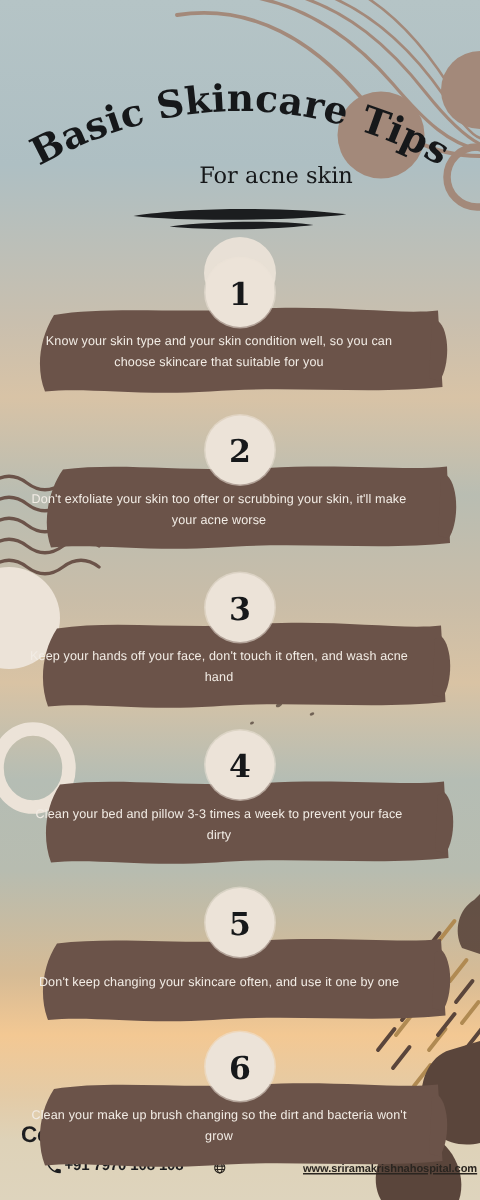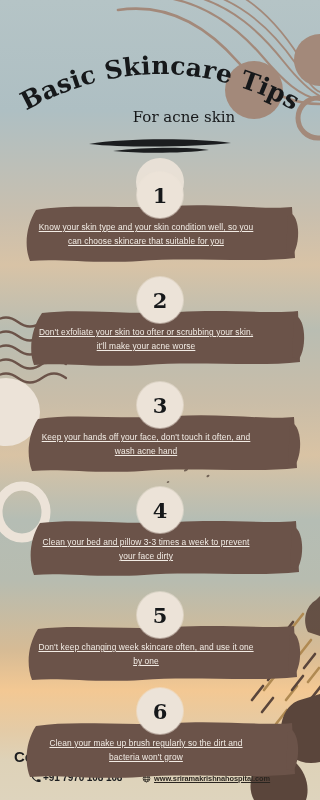--- a/index.html
+++ b/index.html
@@ -58,44 +58,43 @@
   }
   .band-wrap{position:absolute;left:0;top:28px;width:320px;height:68px;z-index:2;}
   .band-svg{position:absolute;left:0;top:0;width:320px;height:68px;}
   .band-text{
     position:absolute;left:0;top:0;width:292px;height:68px;
     display:flex;align-items:center;justify-content:center;
     text-align:center;
     color:#f2ece5;
     font-family:"Liberation Sans", sans-serif;
     font-size:8.4px;line-height:14px;
-    padding:0 38px;box-sizing:border-box;
+    padding:0 16px;box-sizing:border-box;
     letter-spacing:.1px;
-    text-decoration:underline;
   }
 
   
   .footer{position:absolute;left:0;bottom:0;width:320px;height:54px;}
   .contact-title{
     position:absolute;left:14px;top:2px;
     font-family:"Liberation Sans", sans-serif;
     font-size:15px;font-weight:700;color:#1c1d1f;
     letter-spacing:-.2px;
   }
   .contact-row{position:absolute;left:14px;top:26px;width:300px;height:20px;}
   .phone-item{position:absolute;left:16px;top:0;display:flex;align-items:center;gap:2px;}
   .phone-num{
     font-family:"Liberation Sans", sans-serif;
     font-size:10px;font-weight:700;color:#1c1d1f;letter-spacing:-.1px;
   }
   .web-item{position:absolute;left:128px;top:2px;display:flex;align-items:center;gap:3px;}
   .web-url{
     font-family:"Liberation Sans", sans-serif;
     font-size:7.4px;font-weight:600;color:#2a2520;
-    text-decoration:underline;letter-spacing:-.05px;
+    text-decoration:underline;letter-spacing:-.05px;margin-left:48px;
   }
   .ico{display:inline-block;line-height:0;}
 </style>
 </head>
 <body>
 
 <div id="poster">
 
   <svg class="svg-full" viewBox="0 0 320 800" preserveAspectRatio="none">
 
@@ -225,32 +224,32 @@
     </div>
   </div>
 
   <div class="tip" style="top:592px">
     <div class="num-circle">5</div>
     <div class="band-wrap">
       <svg class="band-svg" viewBox="0 0 320 68" preserveAspectRatio="none">
         <path d="M38 9 C 76 4, 122 10, 174 7 C 224 4, 268 9, 294 6 L 297 57 C 252 62, 192 56, 142 60 C 94 63, 60 57, 32 60 C 26 45, 28 24, 38 9 Z" fill="#6b5349"></path>
         <path d="M294 13 C 302 20, 302 44, 295 54 L 288 52 L 290 15 Z" fill="#6b5349"></path>
       </svg>
-      <div class="band-text">Don't keep changing week skincare often, and use it one by one</div>
+      <div class="band-text">Don't keep changing your skincare often, and use it one by one</div>
     </div>
   </div>
 
   <div class="tip" style="top:688px">
     <div class="num-circle">6</div>
     <div class="band-wrap">
       <svg class="band-svg" viewBox="0 0 320 68" preserveAspectRatio="none">
         <path d="M36 10 C 74 4, 120 10, 172 7 C 222 4, 266 10, 292 7 L 295 58 C 250 63, 190 57, 140 61 C 92 64, 58 58, 30 61 C 24 46, 26 25, 36 10 Z" fill="#6b5349"></path>
         <path d="M292 14 C 300 21, 300 45, 293 55 L 286 53 L 288 16 Z" fill="#6b5349"></path>
       </svg>
-      <div class="band-text">Clean your make up brush regularly so the dirt and bacteria won't grow</div>
+      <div class="band-text">Clean your make up brush changing so the dirt and bacteria won't grow</div>
     </div>
   </div>
 
   <div class="footer">
     <div class="contact-title">Contact Us:</div>
     <div class="contact-row">
 
       <div class="phone-item">
         <span class="ico">
           <svg width="11" height="11" viewBox="0 0 24 24" fill="#1c1d1f">

